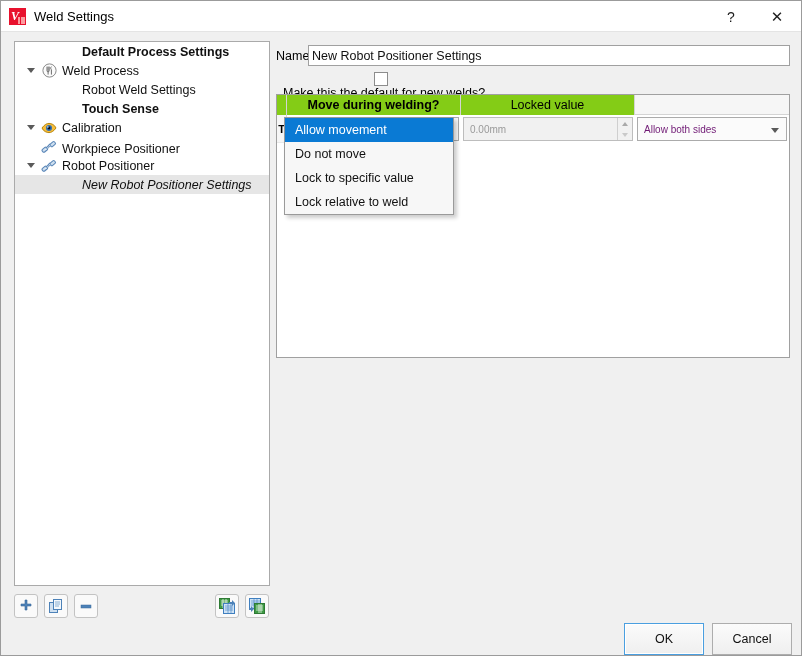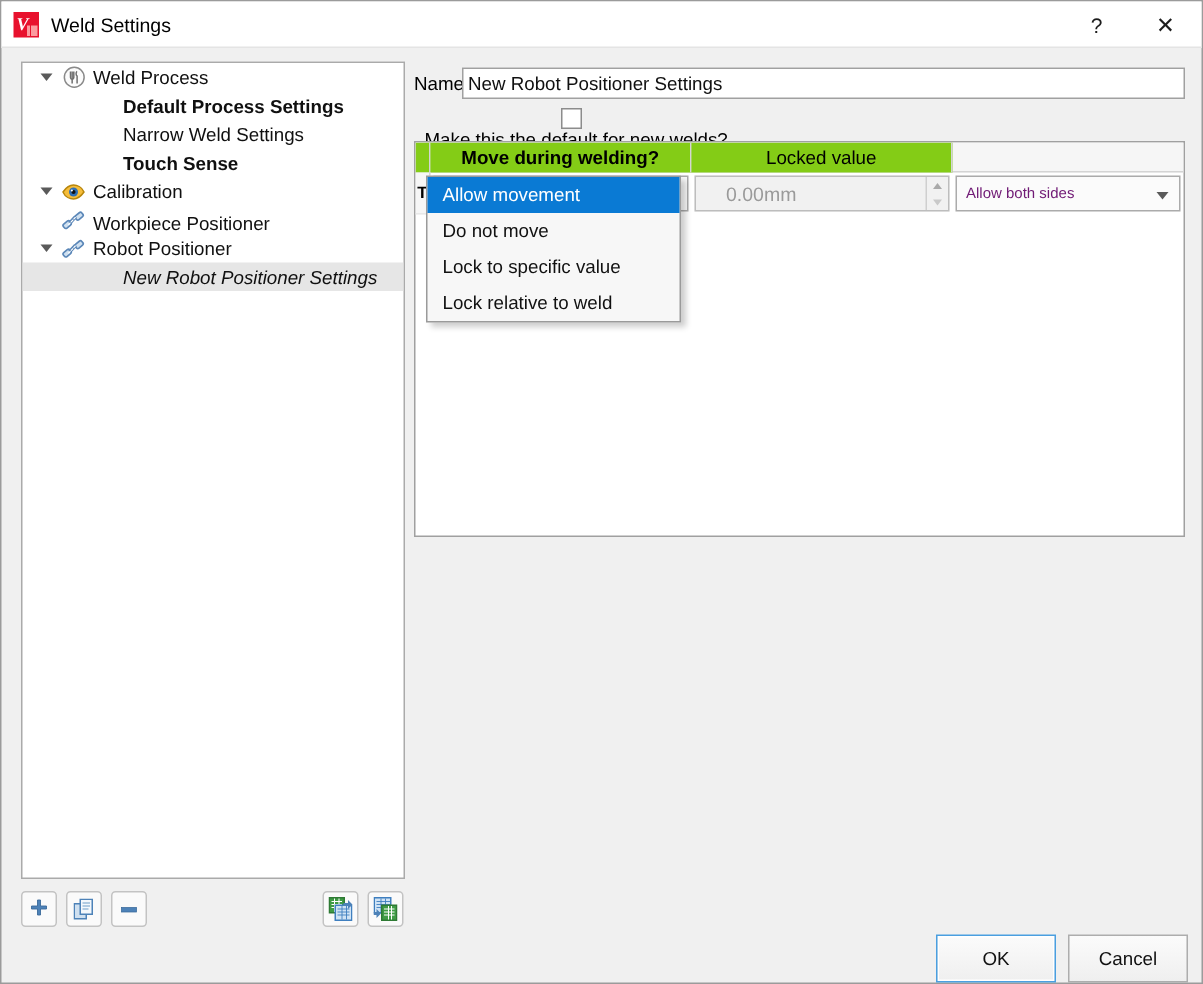--- a/index.html
+++ b/index.html
@@ -193,22 +193,22 @@
     border-left: 4px solid transparent;
     border-right: 4px solid transparent;
     border-top: 5px solid #5a5a5a;
   }
   .spin {
     position: relative;
     width: 100%; height: 24px;
     border: 1px solid #bdbdbd;
     background: #f1f1f1;
     display: flex; align-items: center;
-    padding-left: 20px;
-    font-size: 13px;
+    padding-left: 6px;
+    font-size: 10px;
     color: #9a9a9a;
   }
   .spin .btns {
     position: absolute; right: 0; top: 0; bottom: 0;
     width: 15px;
     border-left: 1px solid #cfcfcf;
     background: #f1f1f1;
     display: flex; flex-direction: column;
   }
   .spin .btns div {
@@ -288,41 +288,41 @@
       <div class="v">V</div>
       <div class="dots"></div>
     </div>
     <div id="title-text">Weld Settings</div>
     <div class="title-btn" id="help-btn">?</div>
     <div class="title-btn" id="close-btn">✕</div>
   </div>
 
   <div id="tree-panel">
     <div id="tree-rows">
+        <div class="tree-row" style="padding-left: 28px;">
+          <div class="arrow"></div>
+          <div class="tree-ico"></div>
+          <div class="tree-label bold">Default Process Settings</div>
+        </div>
         <div class="tree-row" style="padding-left: 8px;">
           <div class="arrow open"></div>
           <div class="tree-ico">
             <svg width="15" height="15" viewBox="0 0 15 15">
               <circle cx="7.5" cy="7.5" r="6.6" fill="#fbfbfb" stroke="#8a8a8a" stroke-width="1"></circle>
               <path d="M5 3.6v4.1a1.1 1.1 0 0 0 2.2 0V3.6" fill="none" stroke="#6e6e6e" stroke-width="1"></path>
               <path d="M6.1 3.6v4.4M6.1 8v3.6" stroke="#6e6e6e" stroke-width="1"></path>
               <path d="M9.4 3.6c-.9.5-.9 2.6 0 3.1v4.9" fill="none" stroke="#6e6e6e" stroke-width="1"></path>
             </svg>
           </div>
           <div class="tree-label ">Weld Process</div>
         </div>
         <div class="tree-row" style="padding-left: 28px;">
           <div class="arrow"></div>
           <div class="tree-ico"></div>
-          <div class="tree-label bold">Default Process Settings</div>
-        </div>
-        <div class="tree-row" style="padding-left: 28px;">
-          <div class="arrow"></div>
-          <div class="tree-ico"></div>
-          <div class="tree-label ">Narrow Weld Settings</div>
+          <div class="tree-label ">Robot Weld Settings</div>
         </div>
         <div class="tree-row" style="padding-left: 28px;">
           <div class="arrow"></div>
           <div class="tree-ico"></div>
           <div class="tree-label bold">Touch Sense</div>
         </div>
         <div class="tree-row" style="padding-left: 8px;">
           <div class="arrow open"></div>
           <div class="tree-ico">
             <svg width="16" height="14" viewBox="0 0 16 14">

